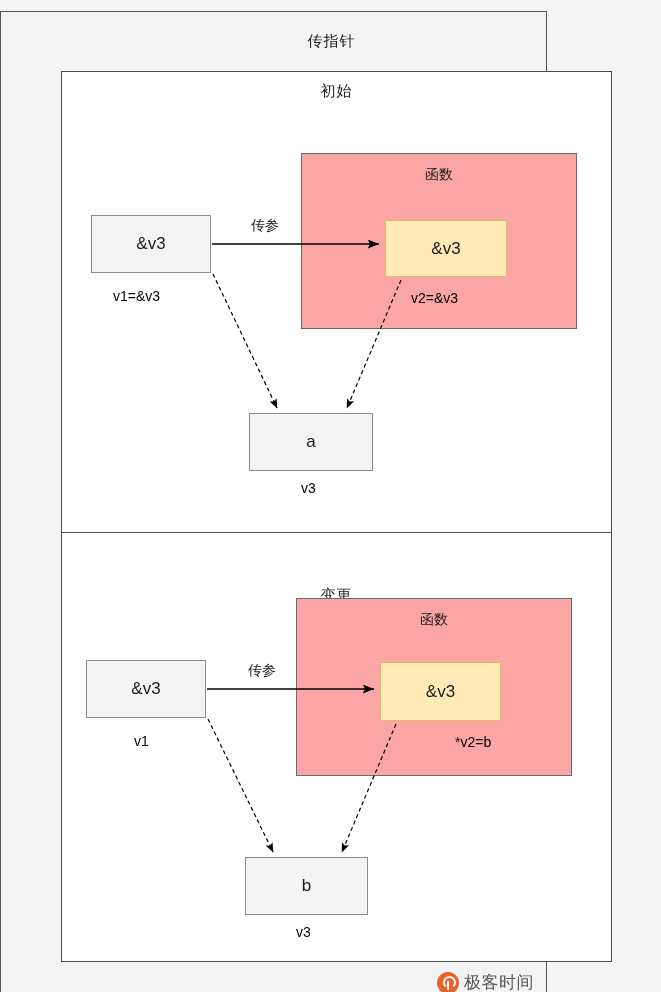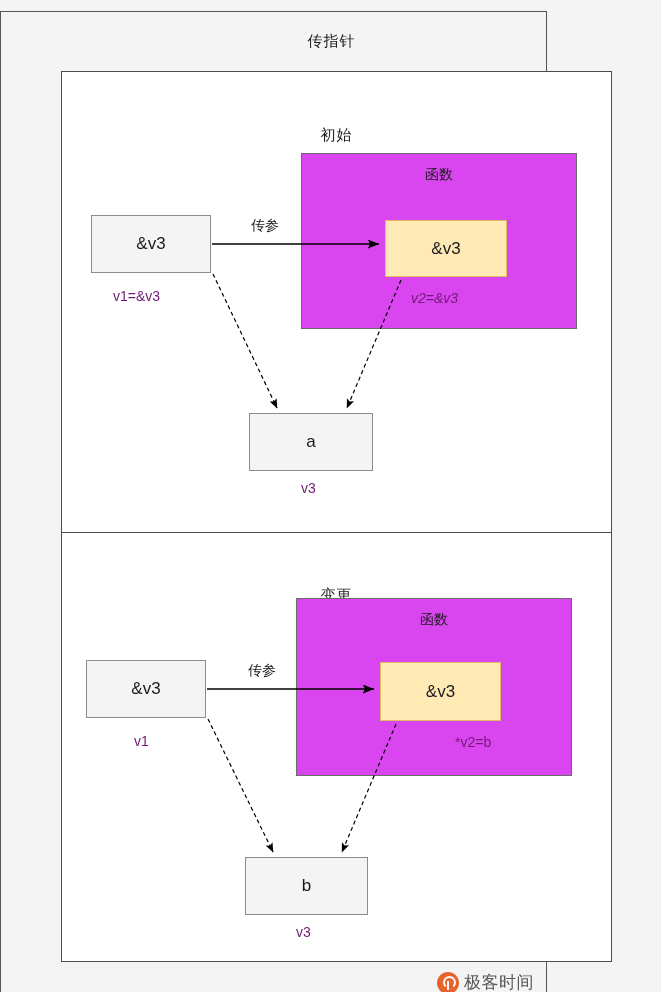--- a/index.html
+++ b/index.html
@@ -55,27 +55,27 @@
   }
   .section-title {
     position: absolute;
     width: 551px;
     left: 60px;
     text-align: center;
     font-size: 15px;
     color: #1a1a1a;
     letter-spacing: 1px;
   }
-  .section-title.initial { top: 70px; margin-top: 44px; }
+  .section-title.initial { top: 70px; }
   .section-title.changed { top: 538px; margin-top: 36px; }
 
   
   .func-box {
     position: absolute;
-    background: #d946ef;
+    background: #fca5a5;
     border: 1.5px solid #6b6b6b;
   }
   .func-box.top { left: 300px; top: 141px; width: 276px; height: 176px; }
   .func-box.bottom { left: 295px; top: 586px; width: 276px; height: 178px; }
   .func-label {
     position: absolute;
     width: 100%;
     text-align: center;
     top: 12px;
     font-size: 14px;
@@ -109,25 +109,25 @@
   #box-target-top{ left: 248px; top: 401px; width: 124px; height: 58px; }
   
   #box-src-bot   { left: 85px;  top: 648px; width: 120px; height: 58px; }
   #box-fn-bot    { left: 379px; top: 650px; width: 121px; height: 59px; }
   #box-target-bot{ left: 244px; top: 845px; width: 123px; height: 58px; }
 
   
   .caption {
     position: absolute;
     font-size: 14px;
-    color: #701a75;
+    color: #000000;
     white-space: nowrap;
   }
   #cap-src-top    { left: 112px; top: 276px; }
-  #cap-fn-top     { left: 410px; top: 278px; font-style: italic; }
+  #cap-fn-top     { left: 410px; top: 278px; }
   #cap-target-top { left: 300px; top: 468px; }
   #cap-src-bot    { left: 133px; top: 721px; }
   #cap-fn-bot     { left: 406px; top: 722px; margin-left: 48px; }
   #cap-target-bot { left: 295px; top: 912px; }
 
   
   .pass-label {
     position: absolute;
     font-size: 14px;
     color: #1a1a1a;

